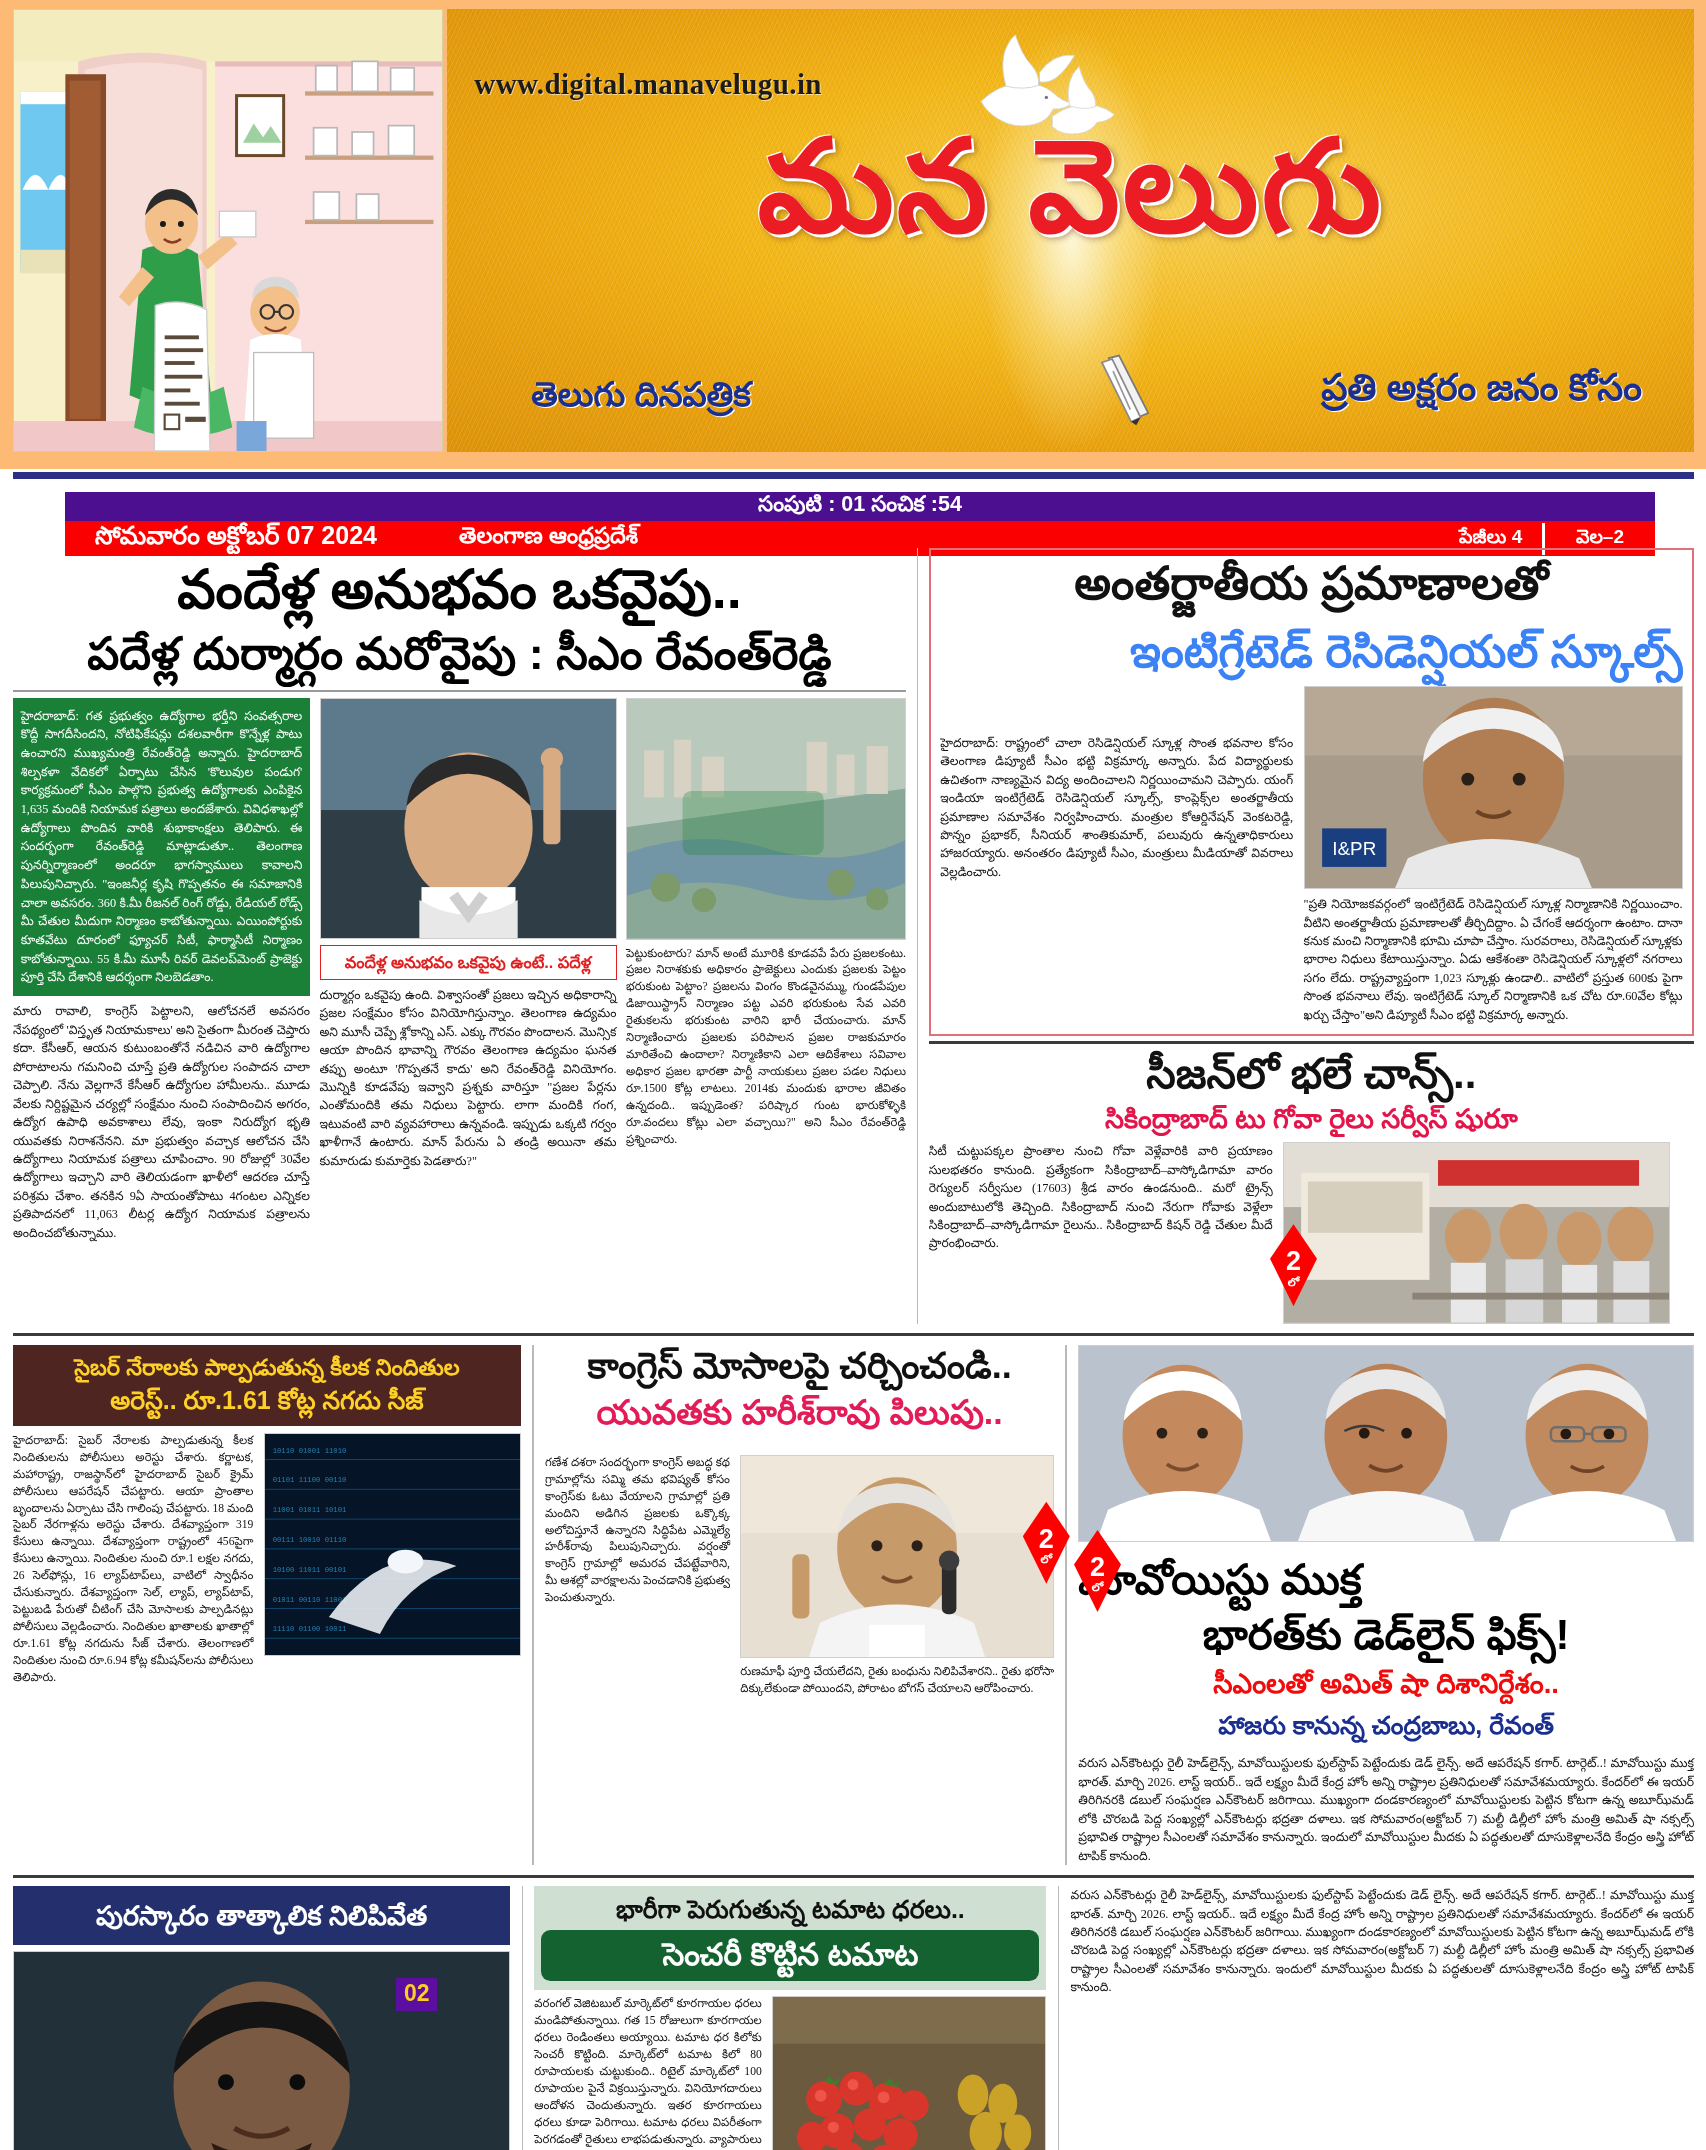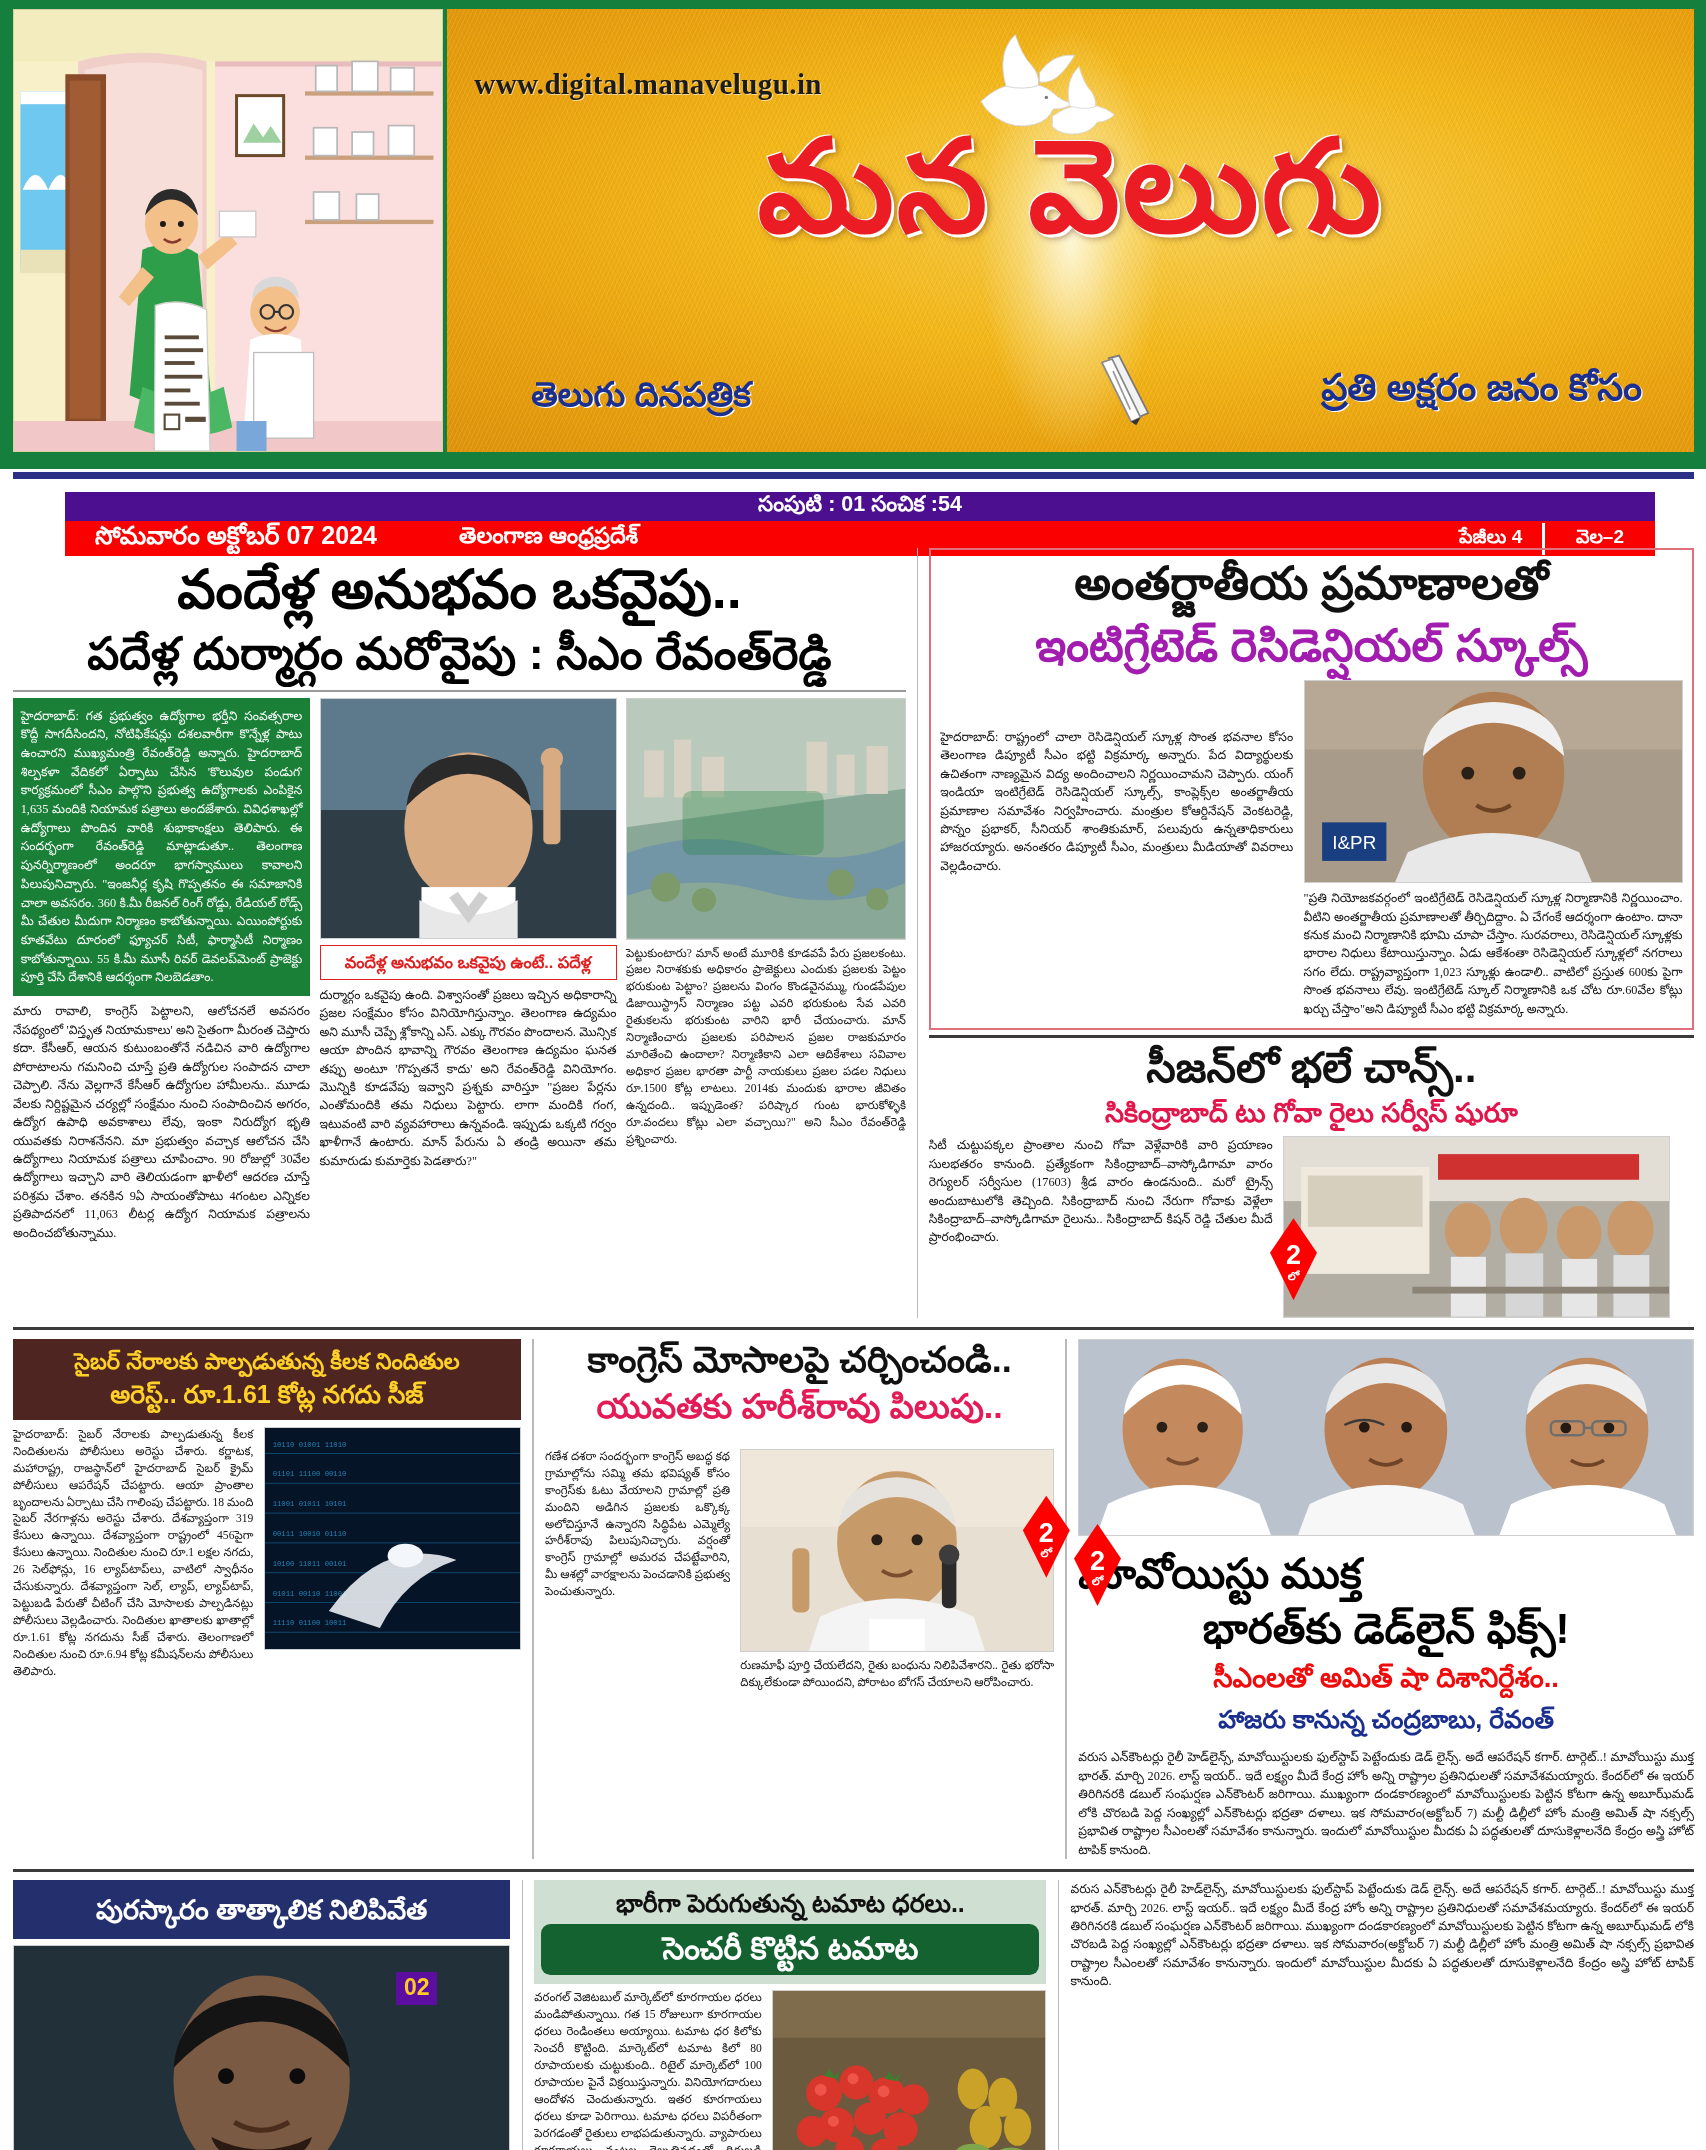--- a/index.html
+++ b/index.html
@@ -18,21 +18,21 @@
     background: #fff;
     padding: 0;
   }
 
   
   .masthead {
     position: relative;
     display: flex;
     height: 469px;
     width: 1707px;
-    background: #15803d;
+    background: #fdba74;
     padding: 8.6px 13px 0 13px;
   }
   .cartoon-box {
     width: 430px;
     height: 443px;
     position: relative;
     overflow: hidden;
     background: #f7f0c8;
     border: 0.9px solid #d9d0a0;
   }
@@ -208,21 +208,21 @@
     font-size: 16.3px;
     text-align: center;
     line-height: 1.3;
     padding: 6px 3.4px;
     margin-top: 5.2px;
   }
 
   
   .box-red-border { border: 2.2px solid #e0717c; padding: 7.7px 9.5px 9.5px 9.5px; }
   .rh1 { font-size: 46px; text-align: center; color: #111; font-weight: bold; line-height: 1.15; }
-  .rh2 { font-size: 45px; text-align: center; color: #a21caf; font-weight: bold; line-height: 1.15; margin-top: 10px; }
+  .rh2 { font-size: 45px; text-align: right; color: #3b82f6; font-weight: bold; line-height: 1.15; margin-top: 16px; }
 
   .two-col { display: flex; gap: 10.3px; margin-top: 7.7px; }
 
   
   .mid-band { display: flex; gap: 11.2px; margin-top: 8.6px; }
 
   .sec-h-black-lg { font-size: 42px; font-weight: bold; color: #111; text-align: center; line-height: 1.18; }
   .sec-h-red-lg { font-size: 27px; font-weight: bold; color: #e2164b; text-align: center; line-height: 1.2; margin-top: 4.3px; }
 
   

